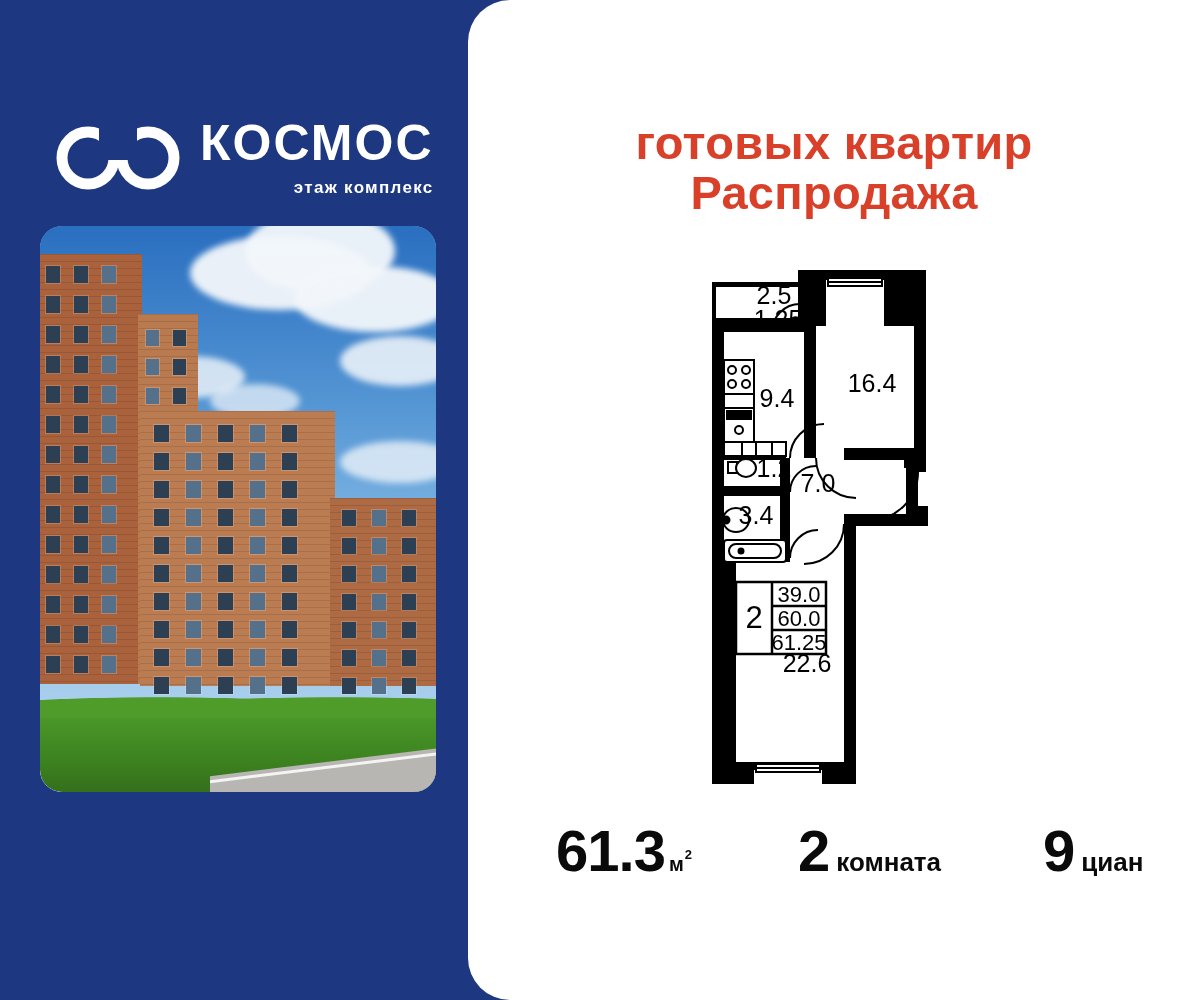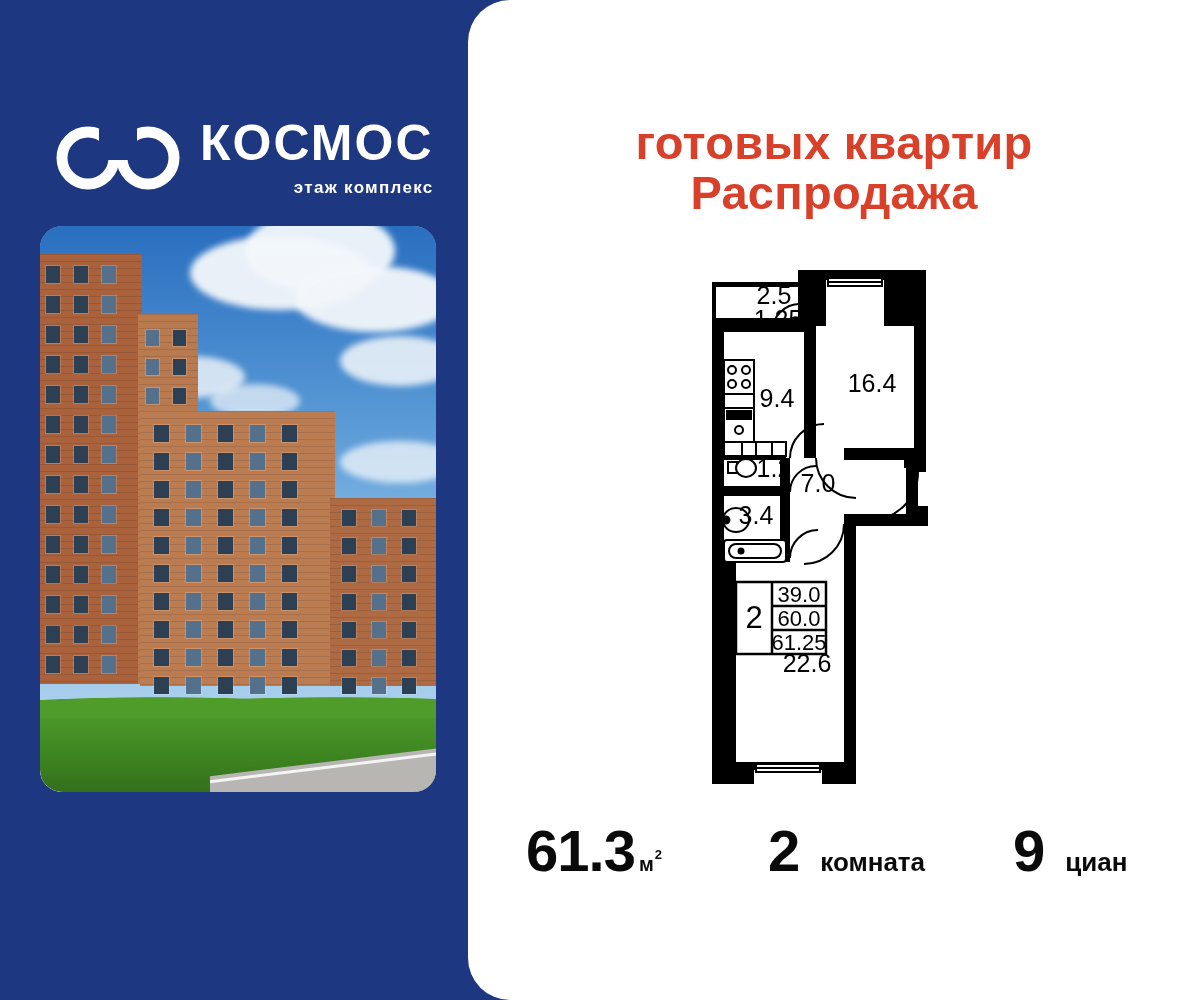--- a/index.html
+++ b/index.html
@@ -86,22 +86,22 @@
     opacity:.055;pointer-events:none;
   }
   .wm-text{font-size:60px;font-weight:bold;color:#000;letter-spacing:-2px;line-height:1;
     position:absolute;left:18px;top:24px;}
   .wm-pin{position:absolute;left:0;top:2px;width:34px;height:42px;}
 
   .stats{
     position:absolute;left:468px;top:806px;width:732px;height:86px;
   }
   .stat{position:absolute;display:flex;align-items:baseline;color:#0a0a0a;}
-  .stat .num{font-size:58px;font-weight:bold;letter-spacing:-1px;line-height:1;}
-  .stat .unit{font-size:26px;font-weight:bold;margin-left:21px;line-height:1;}
+  .stat .num{font-size:58px;font-weight:bold;letter-spacing:-1px;line-height:1;margin-left:30px;}
+  .stat .unit{font-size:26px;font-weight:bold;margin-left:7px;line-height:1;}
   .stat .unit-sm{font-size:20px;font-weight:bold;margin-left:4px;line-height:1;position:relative;}
   .sup{font-size:13px;position:relative;top:-12px;left:1px;font-weight:bold;}
   .s-area{left:58px;top:16px;}
   .s-rooms{left:300px;top:16px;}
   .s-floor{left:545px;top:16px;}
 </style>
 </head>
 <body>
 
 <div class="page">

